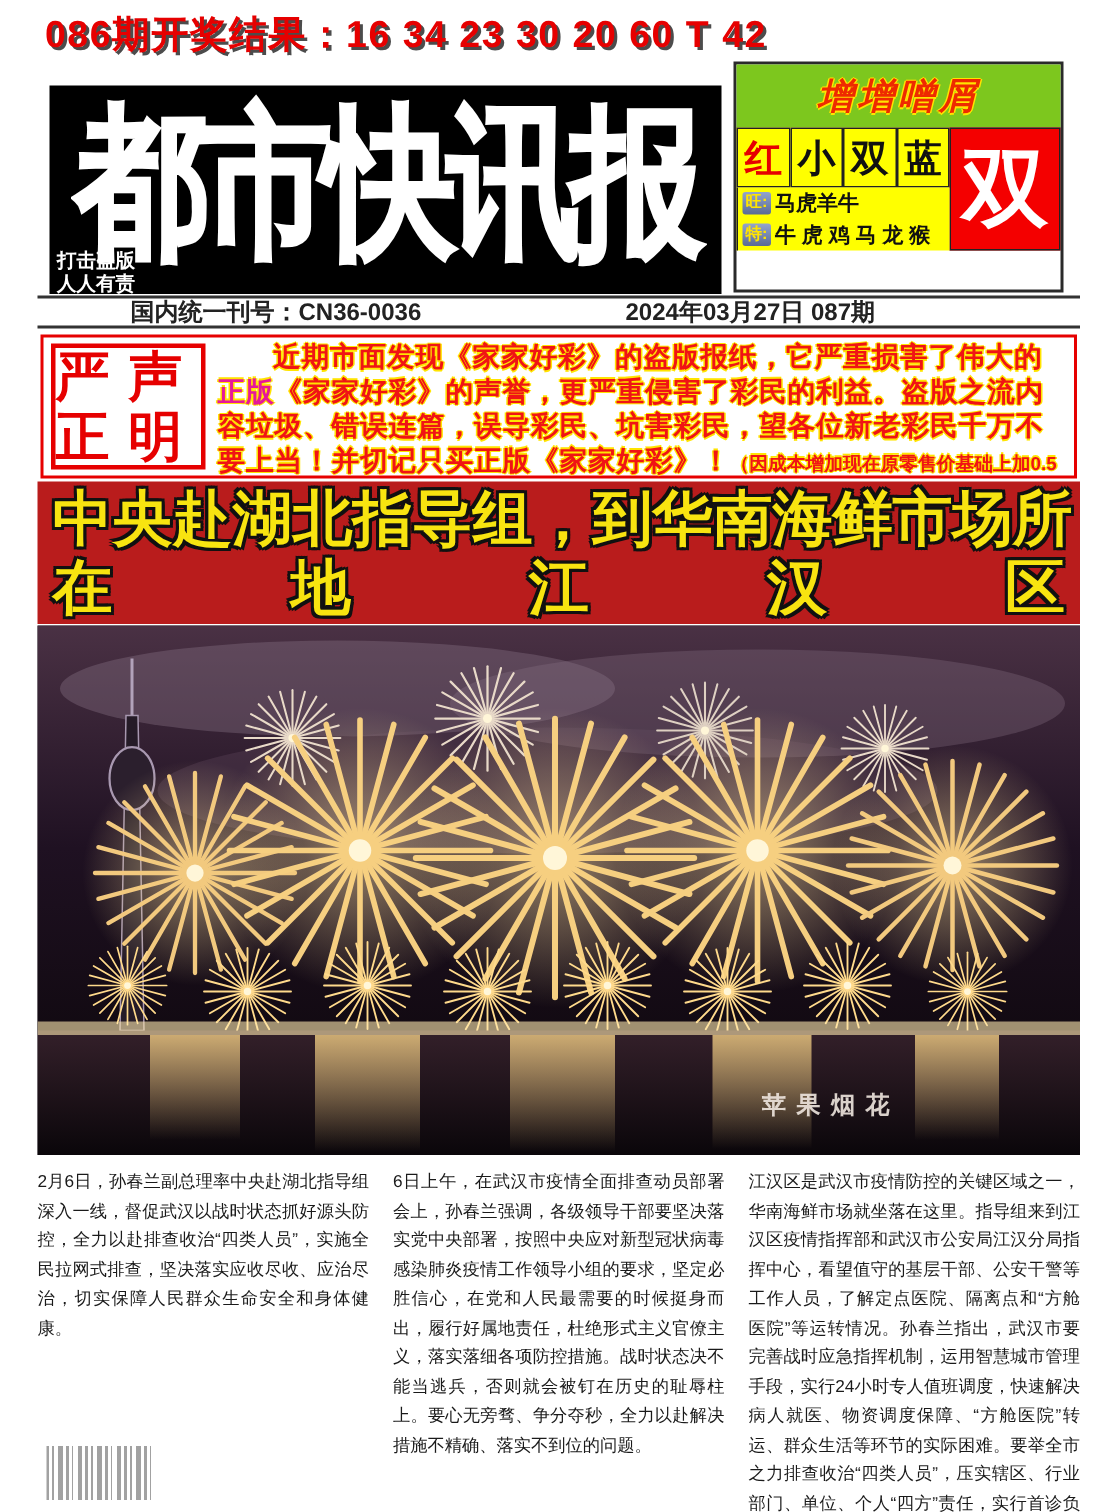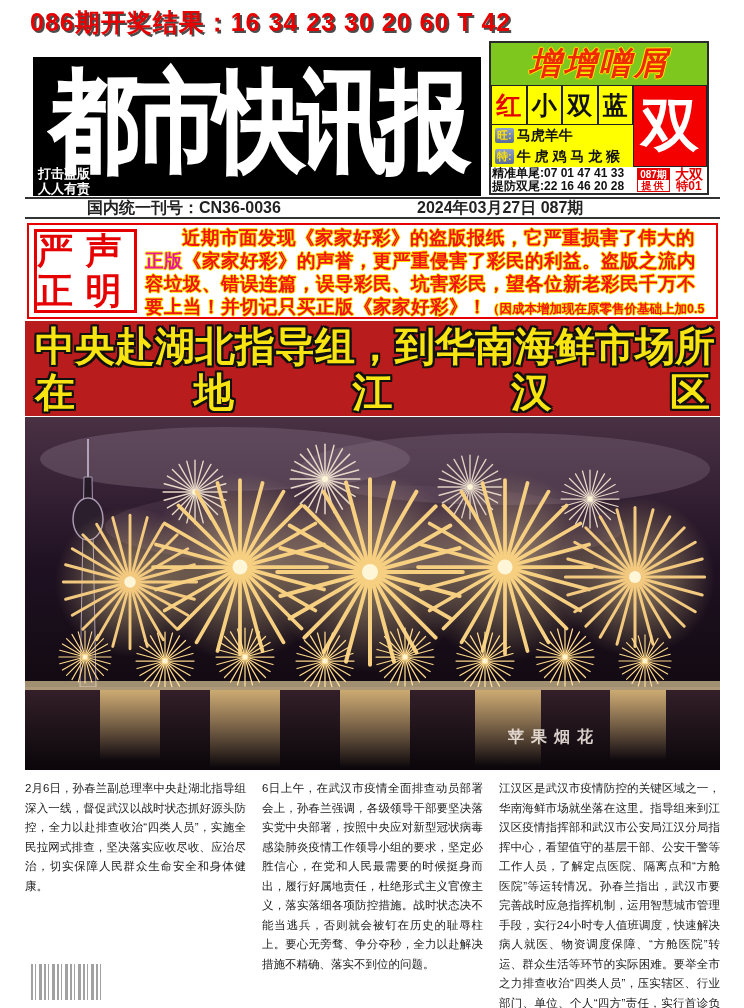--- a/index.html
+++ b/index.html
@@ -19,21 +19,21 @@
     color:#fff; font-size:94px; font-weight:900; letter-spacing:-6px; white-space:nowrap;
     transform:scale(0.94,1.16); transform-origin:center; -webkit-text-stroke:2px #fff; }
   .masthead-slogan { position:absolute; left:5px; bottom:0; color:#fff; font-size:13px;
     font-weight:900; line-height:15px; }
 
   
   .tip-table { position:absolute; left:489px; top:41px; width:220px; height:154px;
     border:2px solid #2a2a2a; background:#fff; }
   .tt-header { position:absolute; left:0; top:0; width:100%; height:42px; background:#7dc71e;
     display:flex; align-items:center; justify-content:center;
-    font-size:32px; font-weight:900; color:#ee2a00; letter-spacing:3px; font-style:italic;
+    font-size:24px; font-weight:900; color:#ee2a00; letter-spacing:3px; font-style:italic;
     text-shadow:1px 0 0 #ffe400,-1px 0 0 #ffe400,0 1px 0 #ffe400,0 -1px 0 #ffe400; }
   .tt-cells { position:absolute; left:0; top:42px; width:142px; height:40px; display:flex; }
   .tt-cell { flex:1; background:#ffff00; border:1px solid #222; display:flex; align-items:center;
     justify-content:center; font-size:25px; font-weight:900; color:#111; }
   .tt-cell.red { color:#e60000; }
   .tt-big { position:absolute; left:142px; top:42px; width:74px; height:82px; background:#f40000;
     display:flex; align-items:center; justify-content:center; color:#fff; font-size:58px;
     font-weight:900; border:1px solid #222; }
   .tt-row { position:absolute; left:0; width:142px; height:21px; background:#ffff00;
     display:flex; align-items:center; gap:3px; padding-left:3px; font-size:14px; font-weight:900;
@@ -117,34 +117,20 @@
       <div class="tt-cell">蓝</div>
     </div>
     <div class="tt-big">双</div>
     <div class="tt-row" style="top:82px;">
       <span class="tt-badge">旺:</span>
       <span>马虎羊牛</span>
     </div>
     <div class="tt-row" style="top:103px;">
       <span class="tt-badge">特:</span>
       <span>牛 虎 鸡 马 龙 猴</span>
-    </div>
-    <div class="tt-bottom">
-      <div class="tt-tails">
-        <div><span>精准单尾:</span><span>07 01 47 41 33</span></div>
-        <div><span>提防双尾:</span><span>22 16 46 20 28</span></div>
-      </div>
-      <div class="tt-issuebox">
-        <span class="iss">087期</span>
-        <span class="prov">提供</span>
-      </div>
-      <div class="tt-rightcol">
-        <div class="r1">大双</div>
-        <div class="r2">特01</div>
-      </div>
     </div>
   </div>
 
   <div class="info-bar">
     <span class="info-serial">国内统一刊号：CN36-0036</span>
     <span class="info-date">2024年03月27日  087期</span>
   </div>
 
   <div class="statement">
     <div class="stamp">

